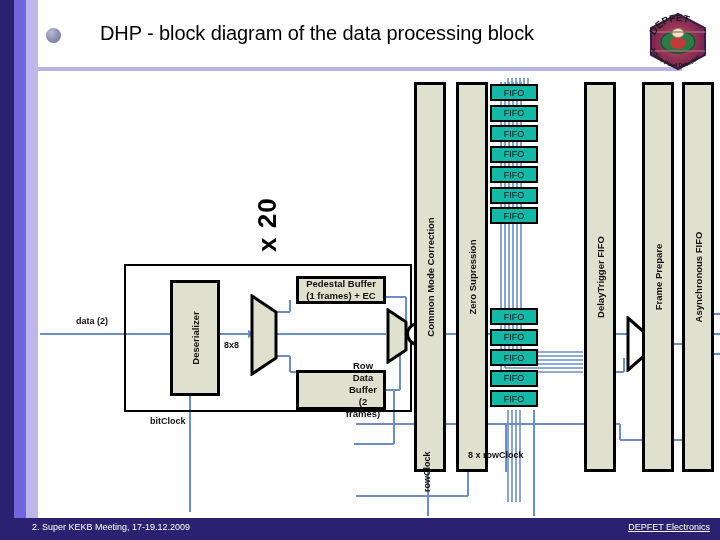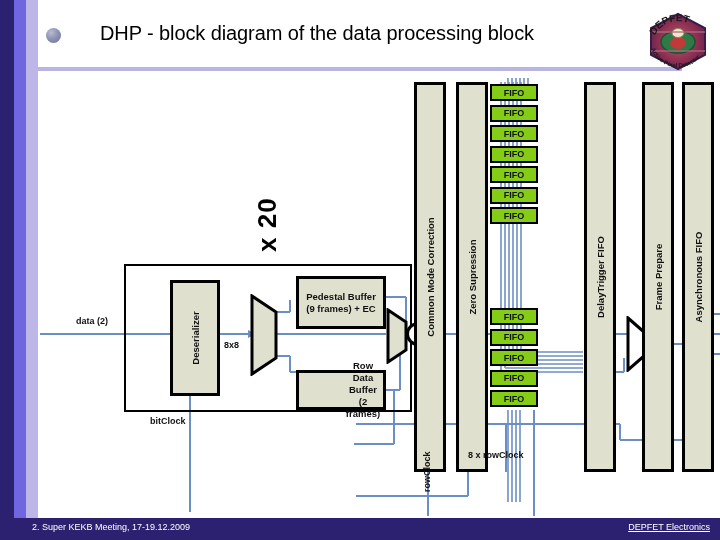--- a/index.html
+++ b/index.html
@@ -36,22 +36,22 @@
   #foot-sq2{position:absolute;left:26px;bottom:22px;width:12px;height:10px;background:#bdb7e8;}
 
   
   #diagram{position:absolute;left:38px;top:72px;width:682px;height:444px;}
   #diagram *{box-sizing:border-box;}
   .vblk{position:absolute;background:#dfe0cd;border:3px solid #000;}
   .vtxt{position:absolute;left:50%;top:50%;
         transform:translate(-50%,-50%) rotate(-90deg);
         transform-origin:center center;
         font-size:9.5px;font-weight:bold;color:#111;white-space:nowrap;}
-  .fifo{position:absolute;background:#84cc16;border:2.5px solid #000;
-        font-size:9px;font-weight:bold;color:#111;
+  .fifo{position:absolute;background:#14b8a6;border:2.5px solid #000;
+        font-size:9px;font-weight:normal;color:#111;
         display:flex;align-items:center;justify-content:center;}
   .lbl{position:absolute;font-size:9px;font-weight:bold;color:#111;white-space:nowrap;}
   .lbl-rot{position:absolute;font-size:9px;font-weight:bold;color:#111;white-space:nowrap;
            transform:rotate(-90deg);transform-origin:left top;}
   .big-rot{position:absolute;font-size:26px;font-weight:bold;color:#000;white-space:nowrap;
            transform:rotate(-90deg);transform-origin:left top;letter-spacing:1px;}
   .bufbox{position:absolute;background:#dfe0cd;border:3px solid #000;
           display:flex;flex-direction:column;align-items:center;justify-content:center;
           font-size:9.5px;font-weight:bold;color:#111;line-height:1.25;text-align:center;}
   .outer{position:absolute;border:2px solid #000;background:transparent;}
@@ -215,23 +215,23 @@
     </div>
 
     <div class="lbl" style="left:186px;top:268px;">8x8</div>
 
     <div class="lbl" style="left:104px;top:344px;padding-left:8px;">bitClock</div>
 
     <svg class="mux" style="left:212px;top:222px;" width="28" height="82">
       <polygon points="2,2 26,18 26,64 2,80" fill="#dfe0cd" stroke="#000" stroke-width="3"></polygon>
     </svg>
 
-    <div class="bufbox" style="left:258px;top:204px;width:90px;height:53px;">
+    <div class="bufbox" style="left:258px;top:204px;width:90px;height:28px;">
       <span>Pedestal  Buffer</span>
-      <span>(9 frames) + EC</span>
+      <span>(1 frames) + EC</span>
     </div>
 
     <div class="bufbox" style="left:258px;top:298px;width:90px;height:40px;padding-left:44px;">
       <span>Row Data Buffer</span>
       <span>(2 frames)</span>
     </div>
 
     <svg class="mux" style="left:348px;top:236px;" width="22" height="56">
       <polygon points="2,2 20,14 20,42 2,54" fill="#dfe0cd" stroke="#000" stroke-width="3"></polygon>
     </svg>

